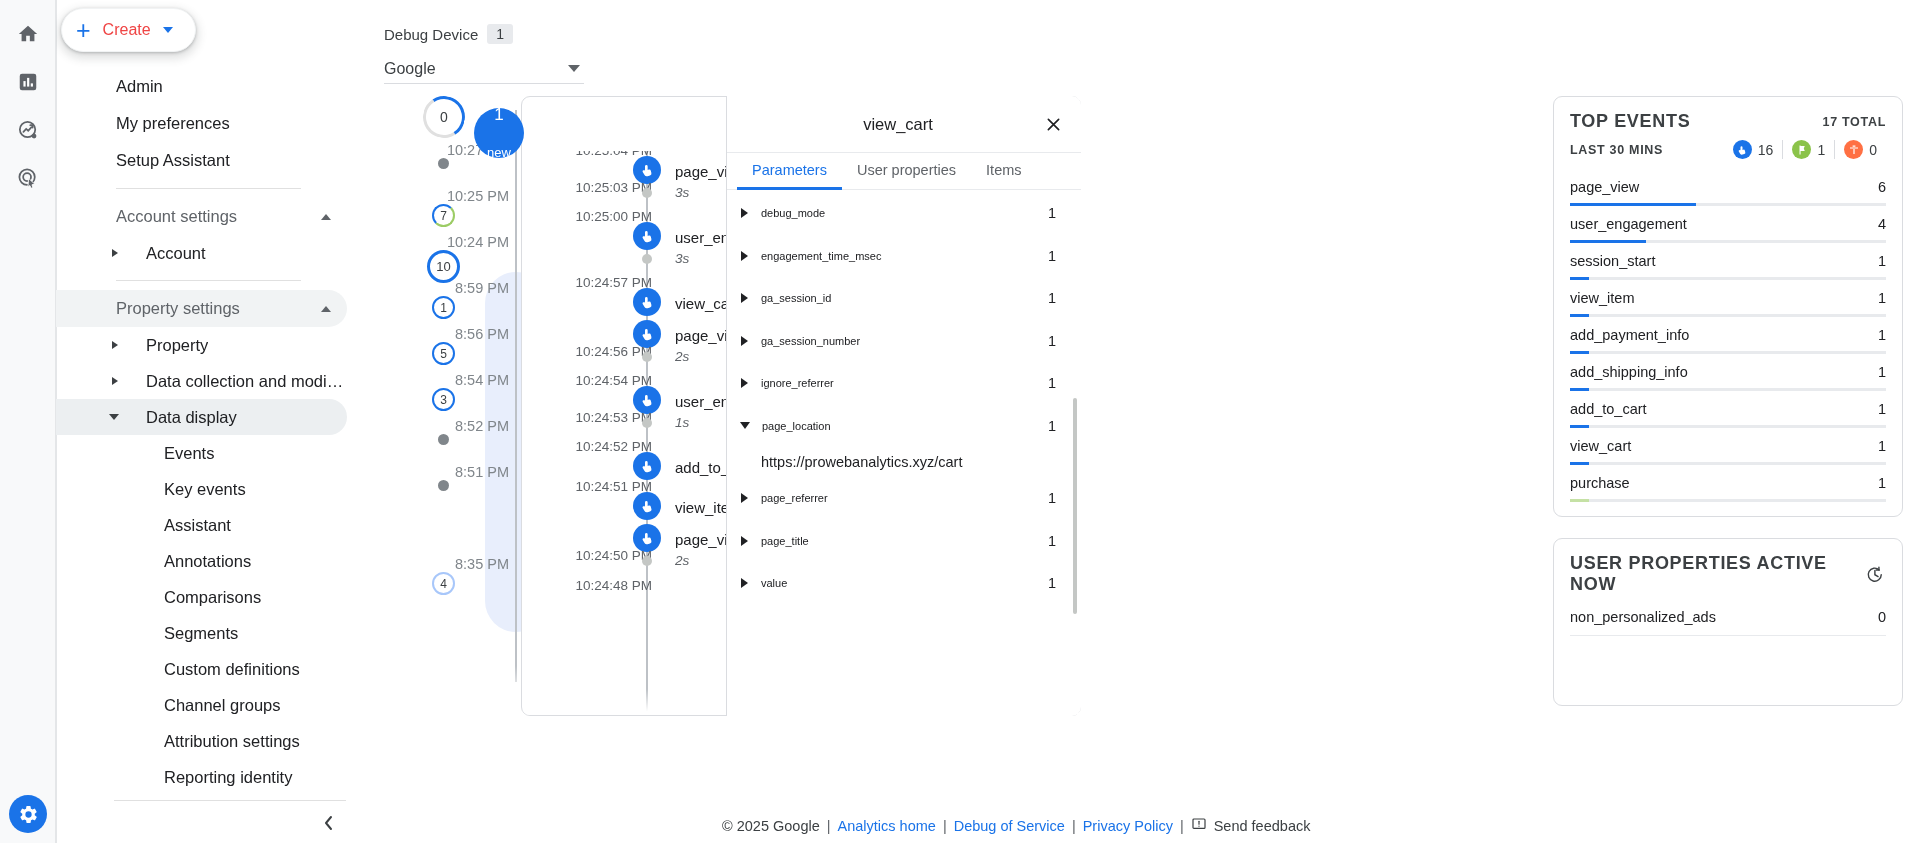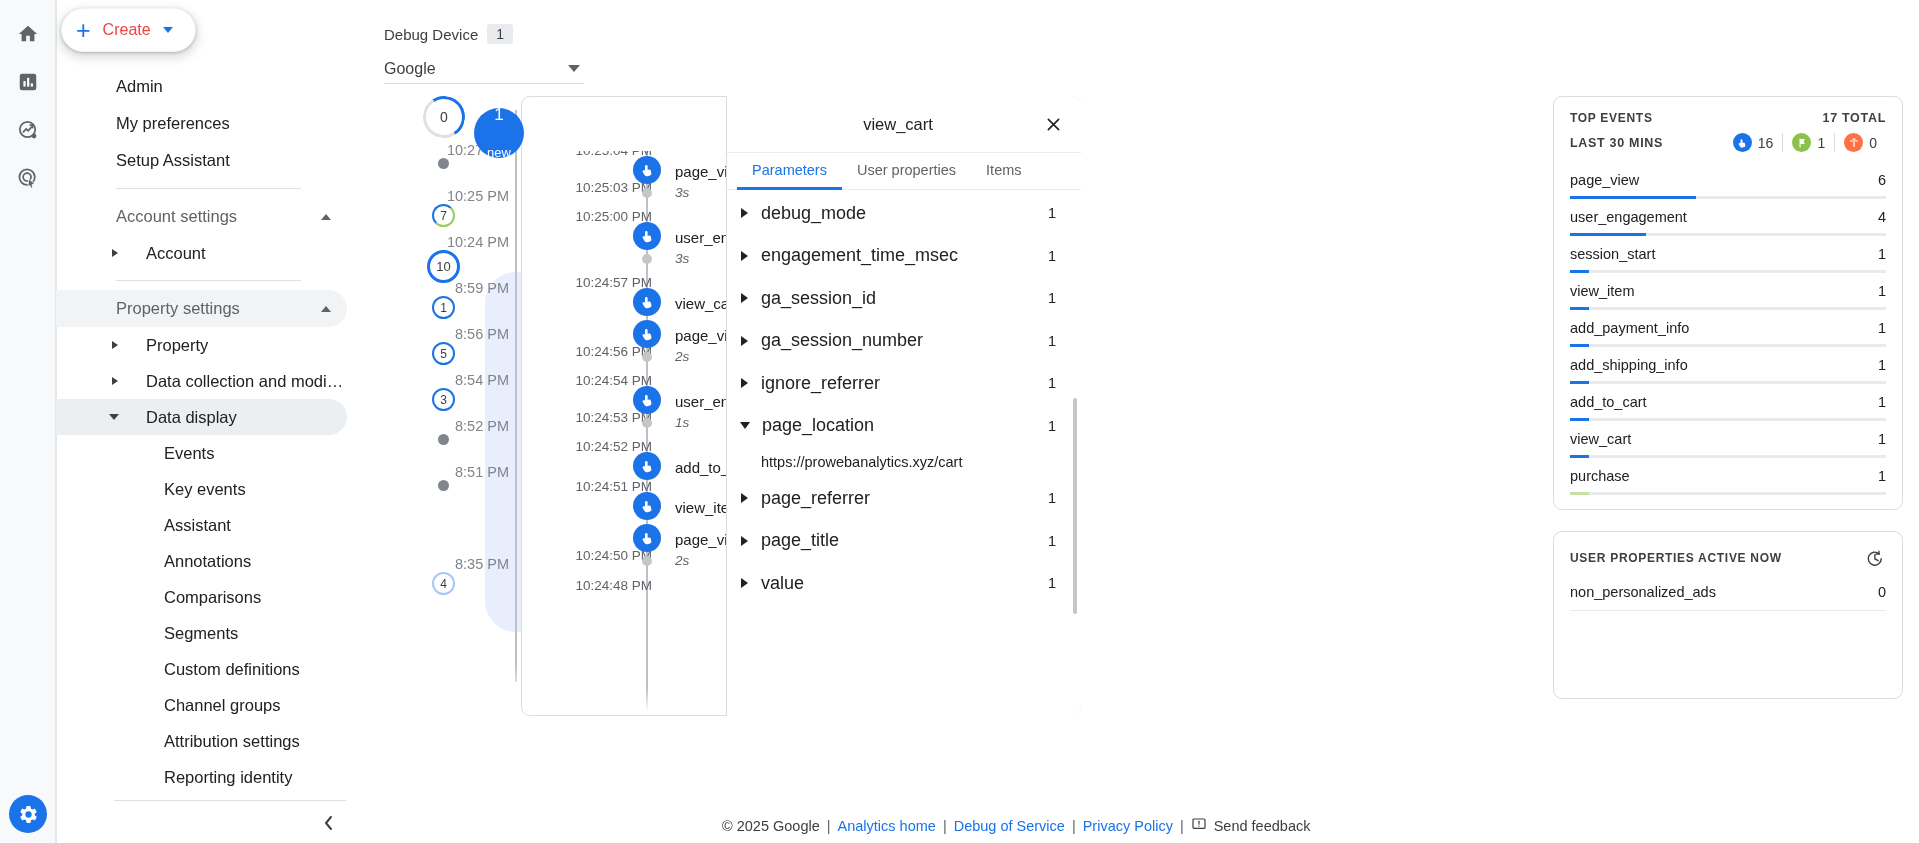--- a/index.html
+++ b/index.html
@@ -240,41 +240,41 @@
     padding:0 26px 0 14px; cursor:pointer;
   }
   .param-arrow-r {
     width:0;height:0;border-top:5px solid transparent;border-bottom:5px solid transparent;
     border-left:7px solid #202124; margin-right:13px; flex:none;
   }
   .param-arrow-d {
     width:0;height:0;border-left:5.5px solid transparent;border-right:5.5px solid transparent;
     border-top:7px solid #202124; margin-right:12px; margin-left:-1px; flex:none;
   }
-  .param-name { flex:1; font-size:18px; color:#202124; }
+  .param-name { flex:1; font-size:11px; color:#202124; }
   .param-count { font-size:14.5px; color:#202124; }
   .param-value {
     height:30px; display:flex; align-items:center;
     padding-left:34px; font-size:14.5px; color:#202124;
   }
   .param-scroll {
     position:absolute; right:4px; top:302px; width:4px; height:216px;
     background:#c4c7c5; border-radius:2px; cursor:pointer;
   }
 
   
   .right-col { position:absolute; left:1192px; top:96px; width:350px; }
   .card {
     background:#fff; border:1px solid #dadce0; border-radius:9px;
     margin-bottom:21px;
   }
   .card-top { padding:14px 16px 4px 16px; }
   .card-hdr-row { display:flex; align-items:center; }
   .card-hdr {
-    font-size:12px; letter-spacing:.7px; color:#3c4043; font-weight:700; flex:1;
+    font-size:18px; letter-spacing:.7px; color:#3c4043; font-weight:700; flex:1;
   }
   .card-hdr-right { font-size:12.5px; letter-spacing:.7px; color:#3c4043; font-weight:700; }
   .card-sub-row { display:flex; align-items:center; margin-top:8px; }
   .card-sub {
     font-size:12.5px; letter-spacing:.7px; color:#3c4043; font-weight:700; flex:1;
   }
   .counts { display:flex; align-items:center; gap:0; }
   .count-grp { display:flex; align-items:center; gap:6px; padding:0 9px; }
   .count-grp + .count-grp { border-left:1px solid #dadce0; }
   .cbadge { width:19px; height:19px; border-radius:50%; display:flex; align-items:center; justify-content:center; }

